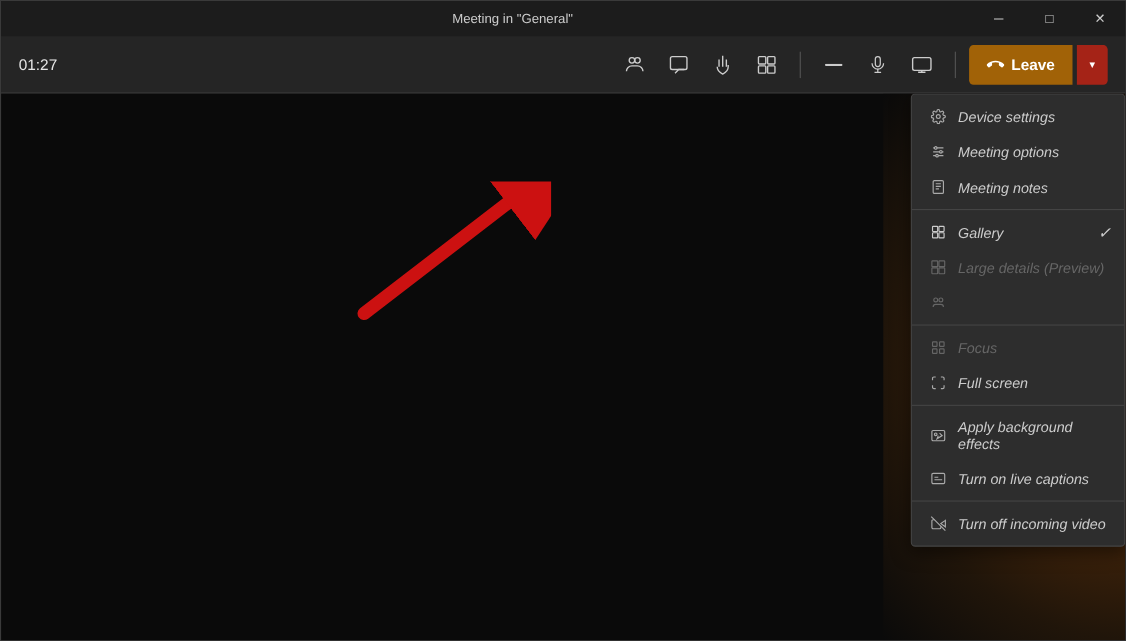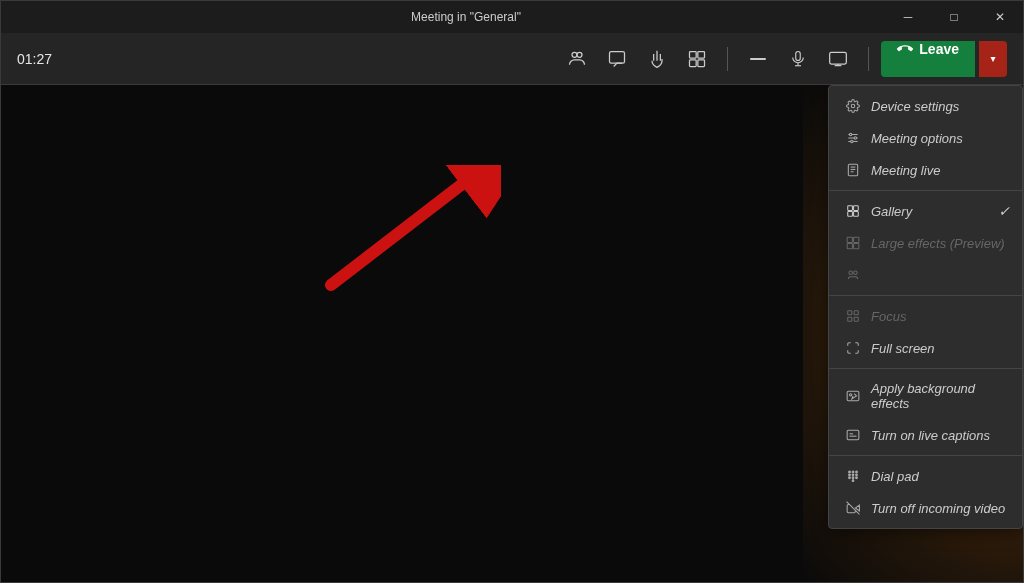--- a/index.html
+++ b/index.html
@@ -96,31 +96,31 @@
     }
 
     .toolbar-separator {
       width: 1px;
       height: 24px;
       background: #555;
       margin: 0 8px;
     }
 
     .leave-btn {
-      background: #15803d;
+      background: #a16207;
       color: white;
       border: none;
       border-radius: 4px 0 0 4px;
       padding: 0 16px;
       height: 36px;
       cursor: pointer;
       font-size: 14px;
       font-weight: 600;
       display: flex;
-      align-items: flex-start;
+      align-items: center;
       gap: 6px;
     }
 
     .leave-btn-arrow {
       background: #a52317;
       color: white;
       border: none;
       border-radius: 0 4px 4px 0;
       width: 28px;
       height: 36px;
@@ -352,21 +352,21 @@
 
       <div class="menu-item">
         <span class="menu-icon">
           <svg width="14" height="14" viewBox="0 0 24 24" fill="none" stroke="#aaa" stroke-width="1.8">
             <rect x="4" y="2" width="16" height="20" rx="2"></rect>
             <line x1="8" y1="7" x2="16" y2="7"></line>
             <line x1="8" y1="11" x2="16" y2="11"></line>
             <line x1="8" y1="15" x2="13" y2="15"></line>
           </svg>
         </span>
-        <span>Meeting live</span>
+        <span>Meeting notes</span>
       </div>
 
 
       <div class="menu-separator"></div>
 
       <div class="menu-item">
         <span class="menu-icon">
           <svg width="14" height="14" viewBox="0 0 24 24" fill="none" stroke="#ccc" stroke-width="1.8">
             <rect x="3" y="3" width="8" height="8" rx="1"></rect>
             <rect x="13" y="3" width="8" height="8" rx="1"></rect>
@@ -380,21 +380,21 @@
 
       <div class="menu-item disabled">
         <span class="menu-icon">
           <svg width="14" height="14" viewBox="0 0 24 24" fill="none" stroke="#666" stroke-width="1.8">
             <rect x="2" y="2" width="9" height="9" rx="1"></rect>
             <rect x="13" y="2" width="9" height="9" rx="1"></rect>
             <rect x="2" y="13" width="9" height="9" rx="1"></rect>
             <rect x="13" y="13" width="9" height="9" rx="1"></rect>
           </svg>
         </span>
-        <span>Large effects (Preview)</span>
+        <span>Large details (Preview)</span>
       </div>
 
       <div class="menu-item disabled">
         <span class="menu-icon">
           <svg width="14" height="14" viewBox="0 0 24 24" fill="none" stroke="#666" stroke-width="1.8">
             <circle cx="8" cy="8" r="3"></circle>
             <circle cx="16" cy="8" r="3"></circle>
             <path d="M4 19c0-2.2 1.8-4 4-4h8c2.2 0 4 1.8 4 4"></path>
           </svg>
         </span>
@@ -443,37 +443,20 @@
             <line x1="6" y1="10" x2="12" y2="10"></line>
             <line x1="6" y1="14" x2="18" y2="14"></line>
           </svg>
         </span>
         <span>Turn on live captions</span>
       </div>
 
 
       <div class="menu-separator"></div>
 
-      <div class="menu-item">
-        <span class="menu-icon">
-          <svg width="14" height="14" viewBox="0 0 24 24" fill="none" stroke="#aaa" stroke-width="1.8">
-            <circle cx="6" cy="5" r="1.5" fill="#aaa"></circle>
-            <circle cx="12" cy="5" r="1.5" fill="#aaa"></circle>
-            <circle cx="18" cy="5" r="1.5" fill="#aaa"></circle>
-            <circle cx="6" cy="10" r="1.5" fill="#aaa"></circle>
-            <circle cx="12" cy="10" r="1.5" fill="#aaa"></circle>
-            <circle cx="18" cy="10" r="1.5" fill="#aaa"></circle>
-            <circle cx="6" cy="15" r="1.5" fill="#aaa"></circle>
-            <circle cx="12" cy="15" r="1.5" fill="#aaa"></circle>
-            <circle cx="18" cy="15" r="1.5" fill="#aaa"></circle>
-            <circle cx="12" cy="20" r="1.5" fill="#aaa"></circle>
-          </svg>
-        </span>
-        <span>Dial pad</span>
-      </div>
 
       <div class="menu-item">
         <span class="menu-icon">
           <svg width="14" height="14" viewBox="0 0 24 24" fill="none" stroke="#aaa" stroke-width="1.8">
             <path d="M16 16v2a2 2 0 0 1-2 2H4a2 2 0 0 1-2-2V8a2 2 0 0 1 2-2h2"></path>
             <polygon points="23 7 16 12 23 17 23 7"></polygon>
             <line x1="1" y1="1" x2="23" y2="23"></line>
           </svg>
         </span>
         <span>Turn off incoming video</span>

